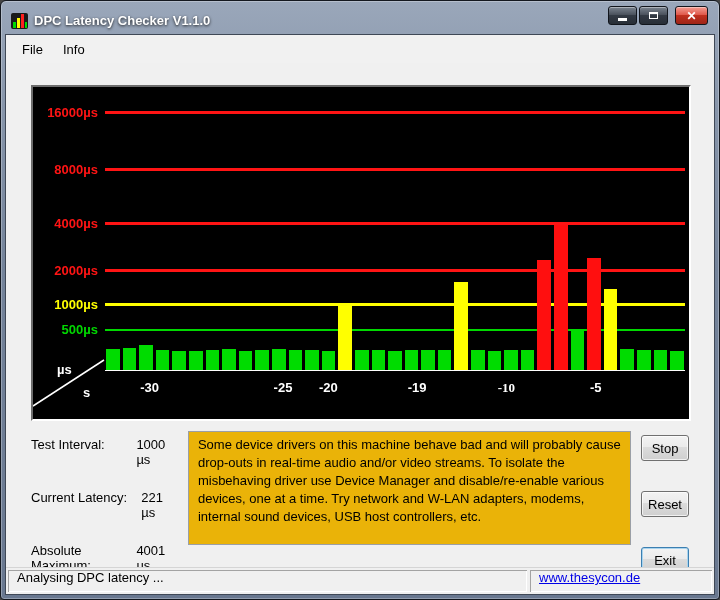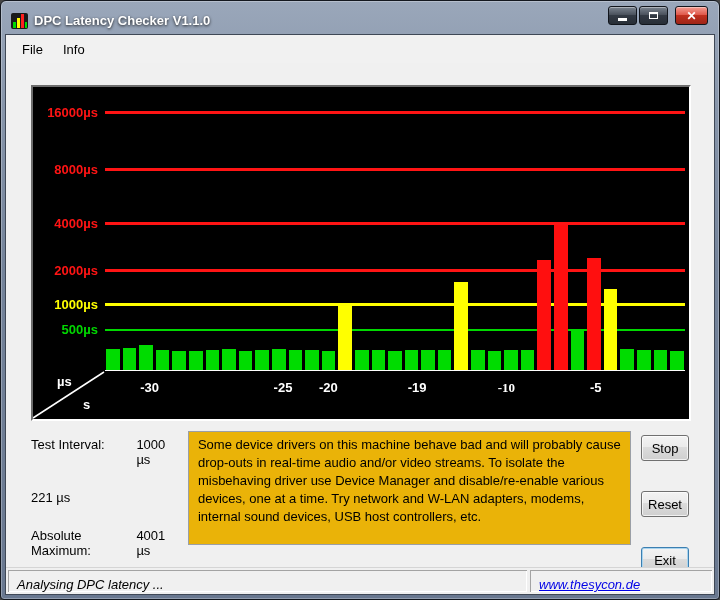--- a/index.html
+++ b/index.html
@@ -48,21 +48,21 @@
   }
   .ylabels { position:absolute; left:0; top:0; bottom:48px; width:68px; }
   .ylabel { position:absolute; right:3px; font-size:13px; font-weight:bold; white-space:nowrap; }
   .plot { position:absolute; left:72px; right:4px; top:4px; bottom:48px; }
   .gridline { position:absolute; left:0; right:0; z-index:1; }
   .bars { position:absolute; inset:0; display:flex; align-items:flex-end; gap:3px; padding:0 1px; z-index:2; }
   .bar { flex:1 1 0; }
   .baseline { position:absolute; left:72px; right:4px; bottom:48px; height:1px; background:#fff; z-index:3; }
   .xaxis { position:absolute; left:72px; right:4px; bottom:0; height:48px; }
   .xtick { position:absolute; top:9px; transform:translateX(-50%); color:#fff; font-size:13px; font-weight:bold; }
-  .corner { position:absolute; left:0; bottom:0; width:72px; height:48px; }
+  .corner { position:absolute; left:0; bottom:12px; width:72px; height:48px; }
   .corner svg { position:absolute; inset:0; }
   .corner-top { position:absolute; left:24px; top:3px; color:#fff; font-size:13px; font-weight:bold; }
   .corner-bottom { position:absolute; left:50px; top:26px; color:#fff; font-size:13px; font-weight:bold; }
 
   
   .lower { position:absolute; left:25px; right:25px; top:396px; display:flex; gap:10px; }
   .stats { width:198px; padding-top:6px; font-size:13px; color:#000; }
   .stat-row { display:flex; margin-bottom:23px; }
   .stat-label { width:118px; }
   .stat-value { }
@@ -77,21 +77,21 @@
     border:1px solid #707070; border-radius:3px;
     background:linear-gradient(#f3f3f3 0%,#ebebeb 45%,#dcdcdc 46%,#cfcfcf 100%);
     box-shadow: inset 0 0 0 1px rgba(255,255,255,.7);
   }
   .btn.focused { border-color:#3c7fb1; box-shadow: inset 0 0 0 1px #a9d4ee; }
 
   
   .statusbar { position:absolute; left:0; right:0; bottom:0; height:27px; background:#f0f0f0; display:flex; gap:3px; padding:2px; border-top:1px solid #d5d5d5; }
   .status-panel {
     box-shadow: inset 1px 1px 0 #a3a3a3, inset -1px -1px 0 #ffffff;
-    display:flex; align-items:flex-end; padding-left:9px; font-size:13px; color:#000;font-style:italic;
+    display:flex; align-items:flex-start; padding-left:9px; font-size:13px; color:#000;
   }
   .status-left { flex:1 1 auto; }
   .status-right { width:182px; }
   .status-link { color:#0000e6; text-decoration:underline; }
 </style>
 </head>
 <body>
 
 <div class="window">
 
@@ -197,20 +197,21 @@
     </div>
 
     <div class="lower">
 
       <div class="stats">
         <div class="stat-row">
           <span class="stat-label">Test Interval:</span>
           <span class="stat-value">1000 µs</span>
         </div>
         <div class="stat-row">
+          <span class="stat-label">Current Latency:</span>
           <span class="stat-value">221 µs</span>
         </div>
         <div class="stat-row">
           <span class="stat-label">Absolute Maximum:</span>
           <span class="stat-value">4001 µs</span>
         </div>
       </div>
 
       <div class="infobox">Some device drivers on this machine behave bad and will probably cause drop-outs in real-time audio and/or video streams. To isolate the misbehaving driver use Device Manager and disable/re-enable various devices, one at a time. Try network and W-LAN adapters, modems, internal sound devices, USB host controllers, etc.</div>
 

